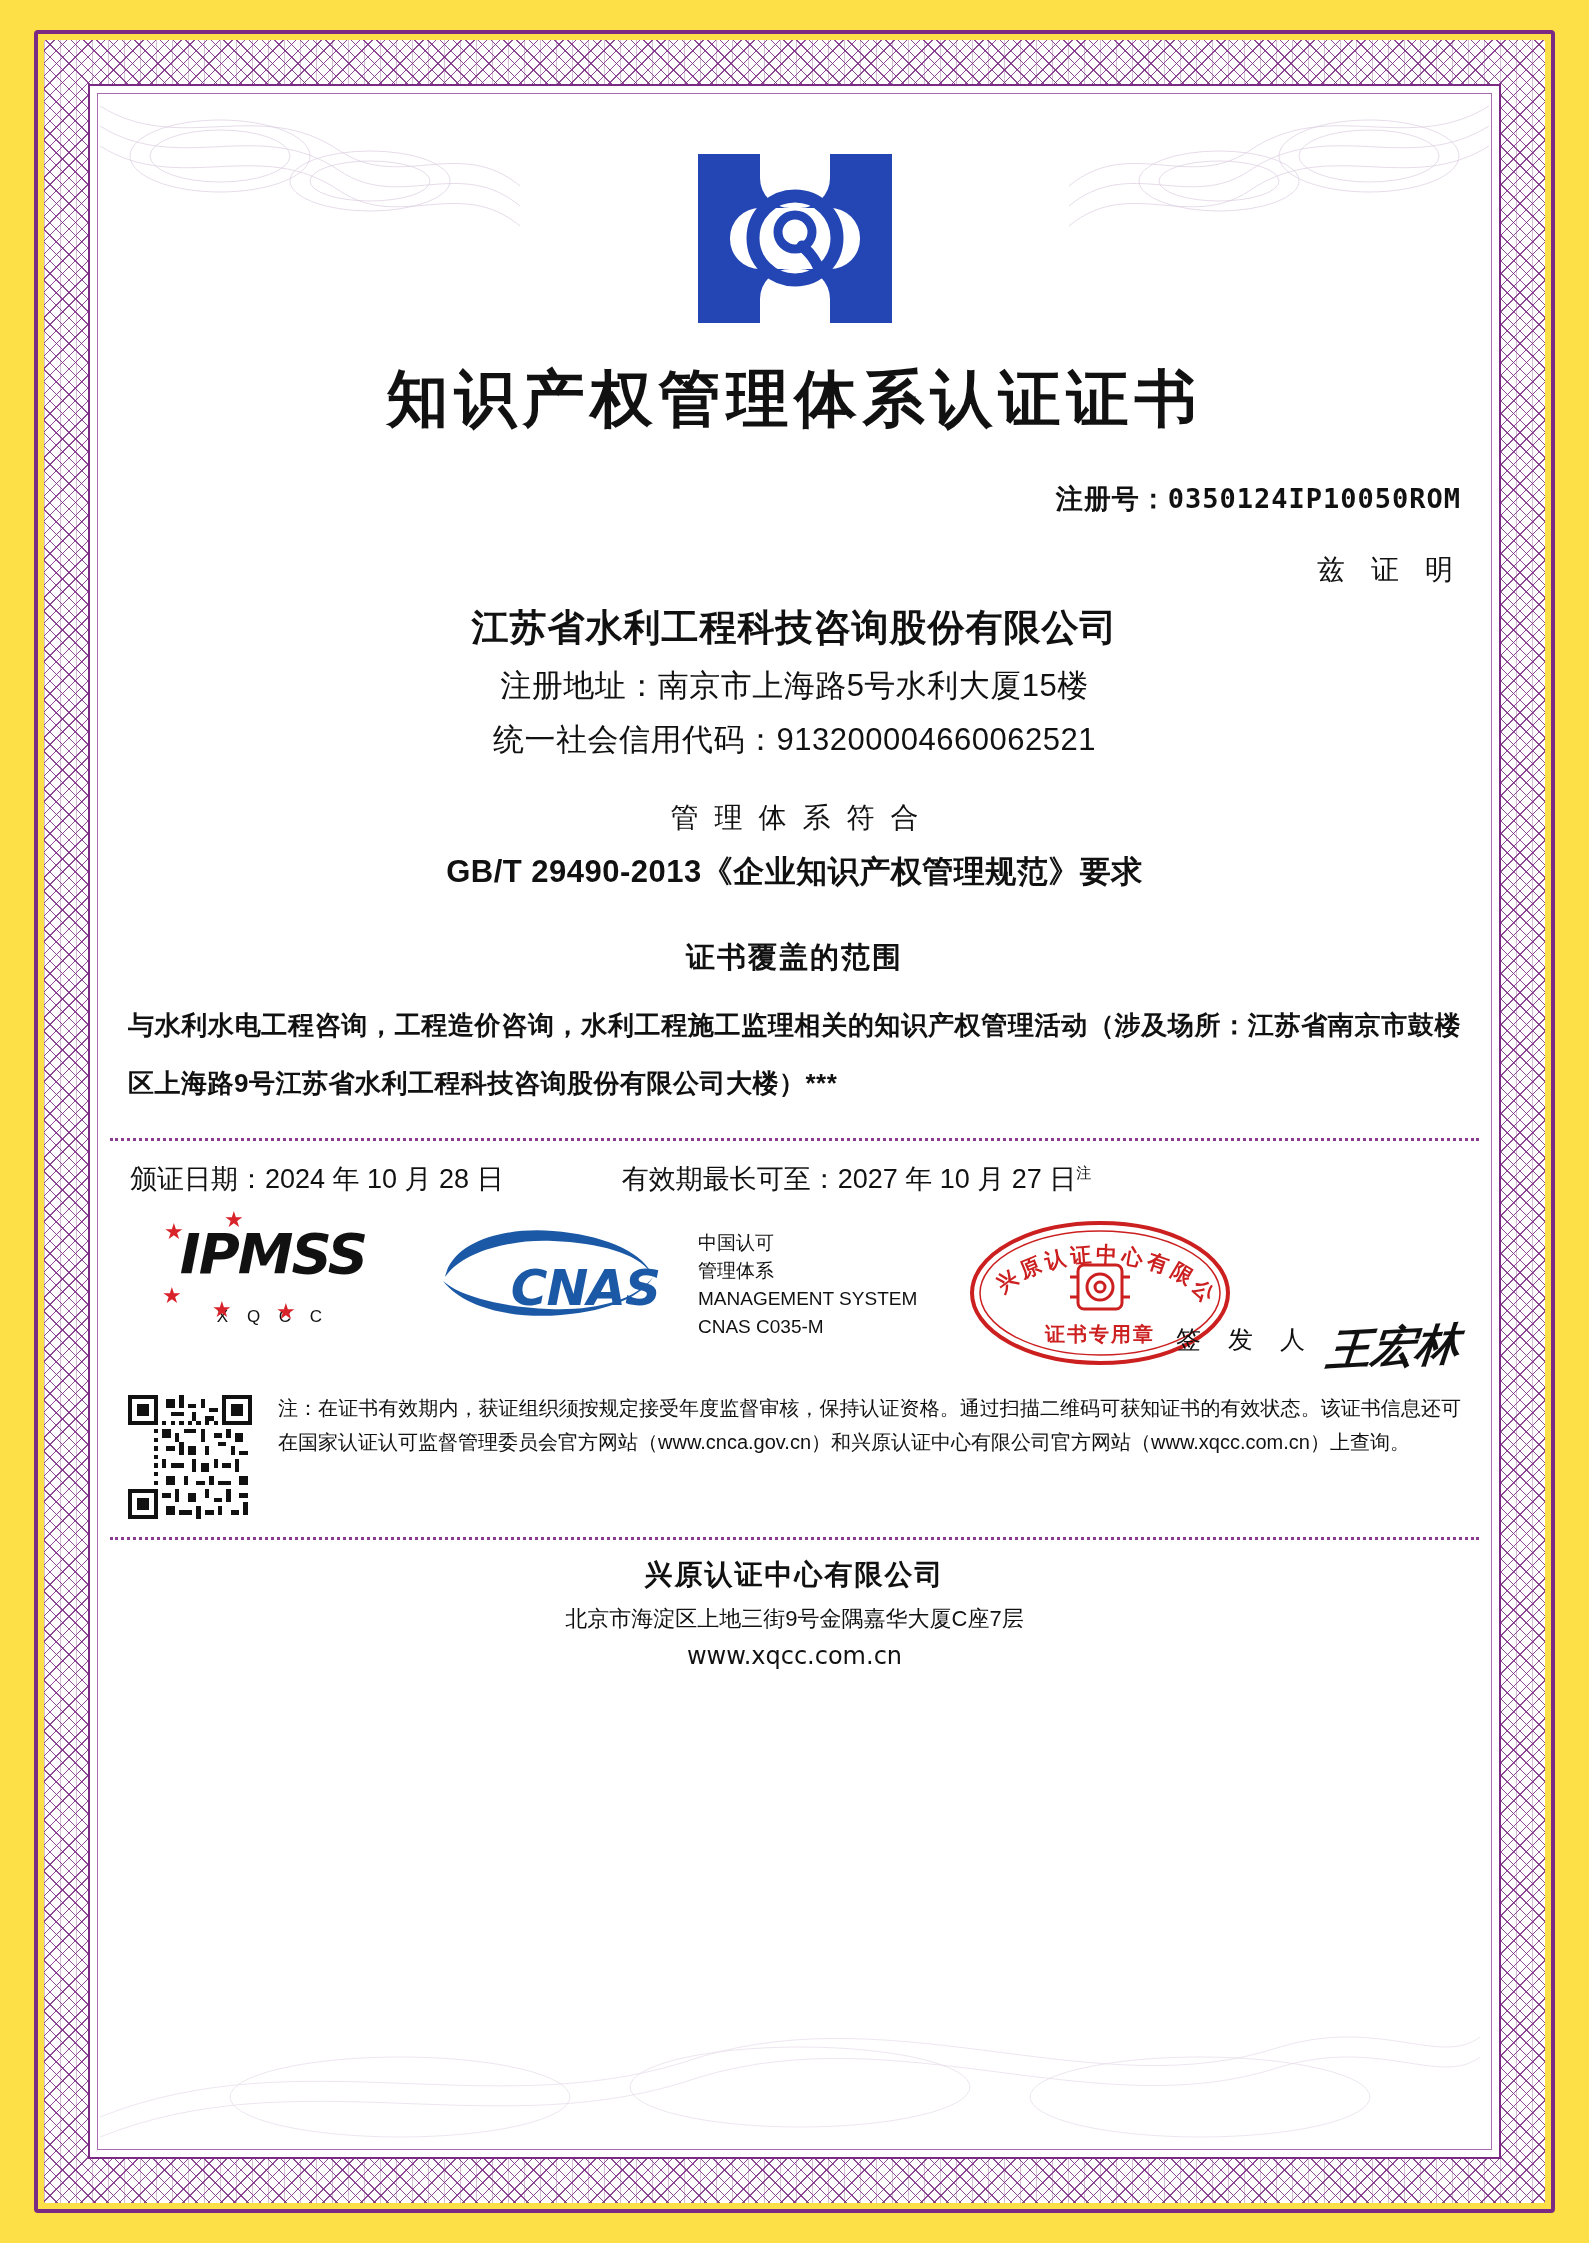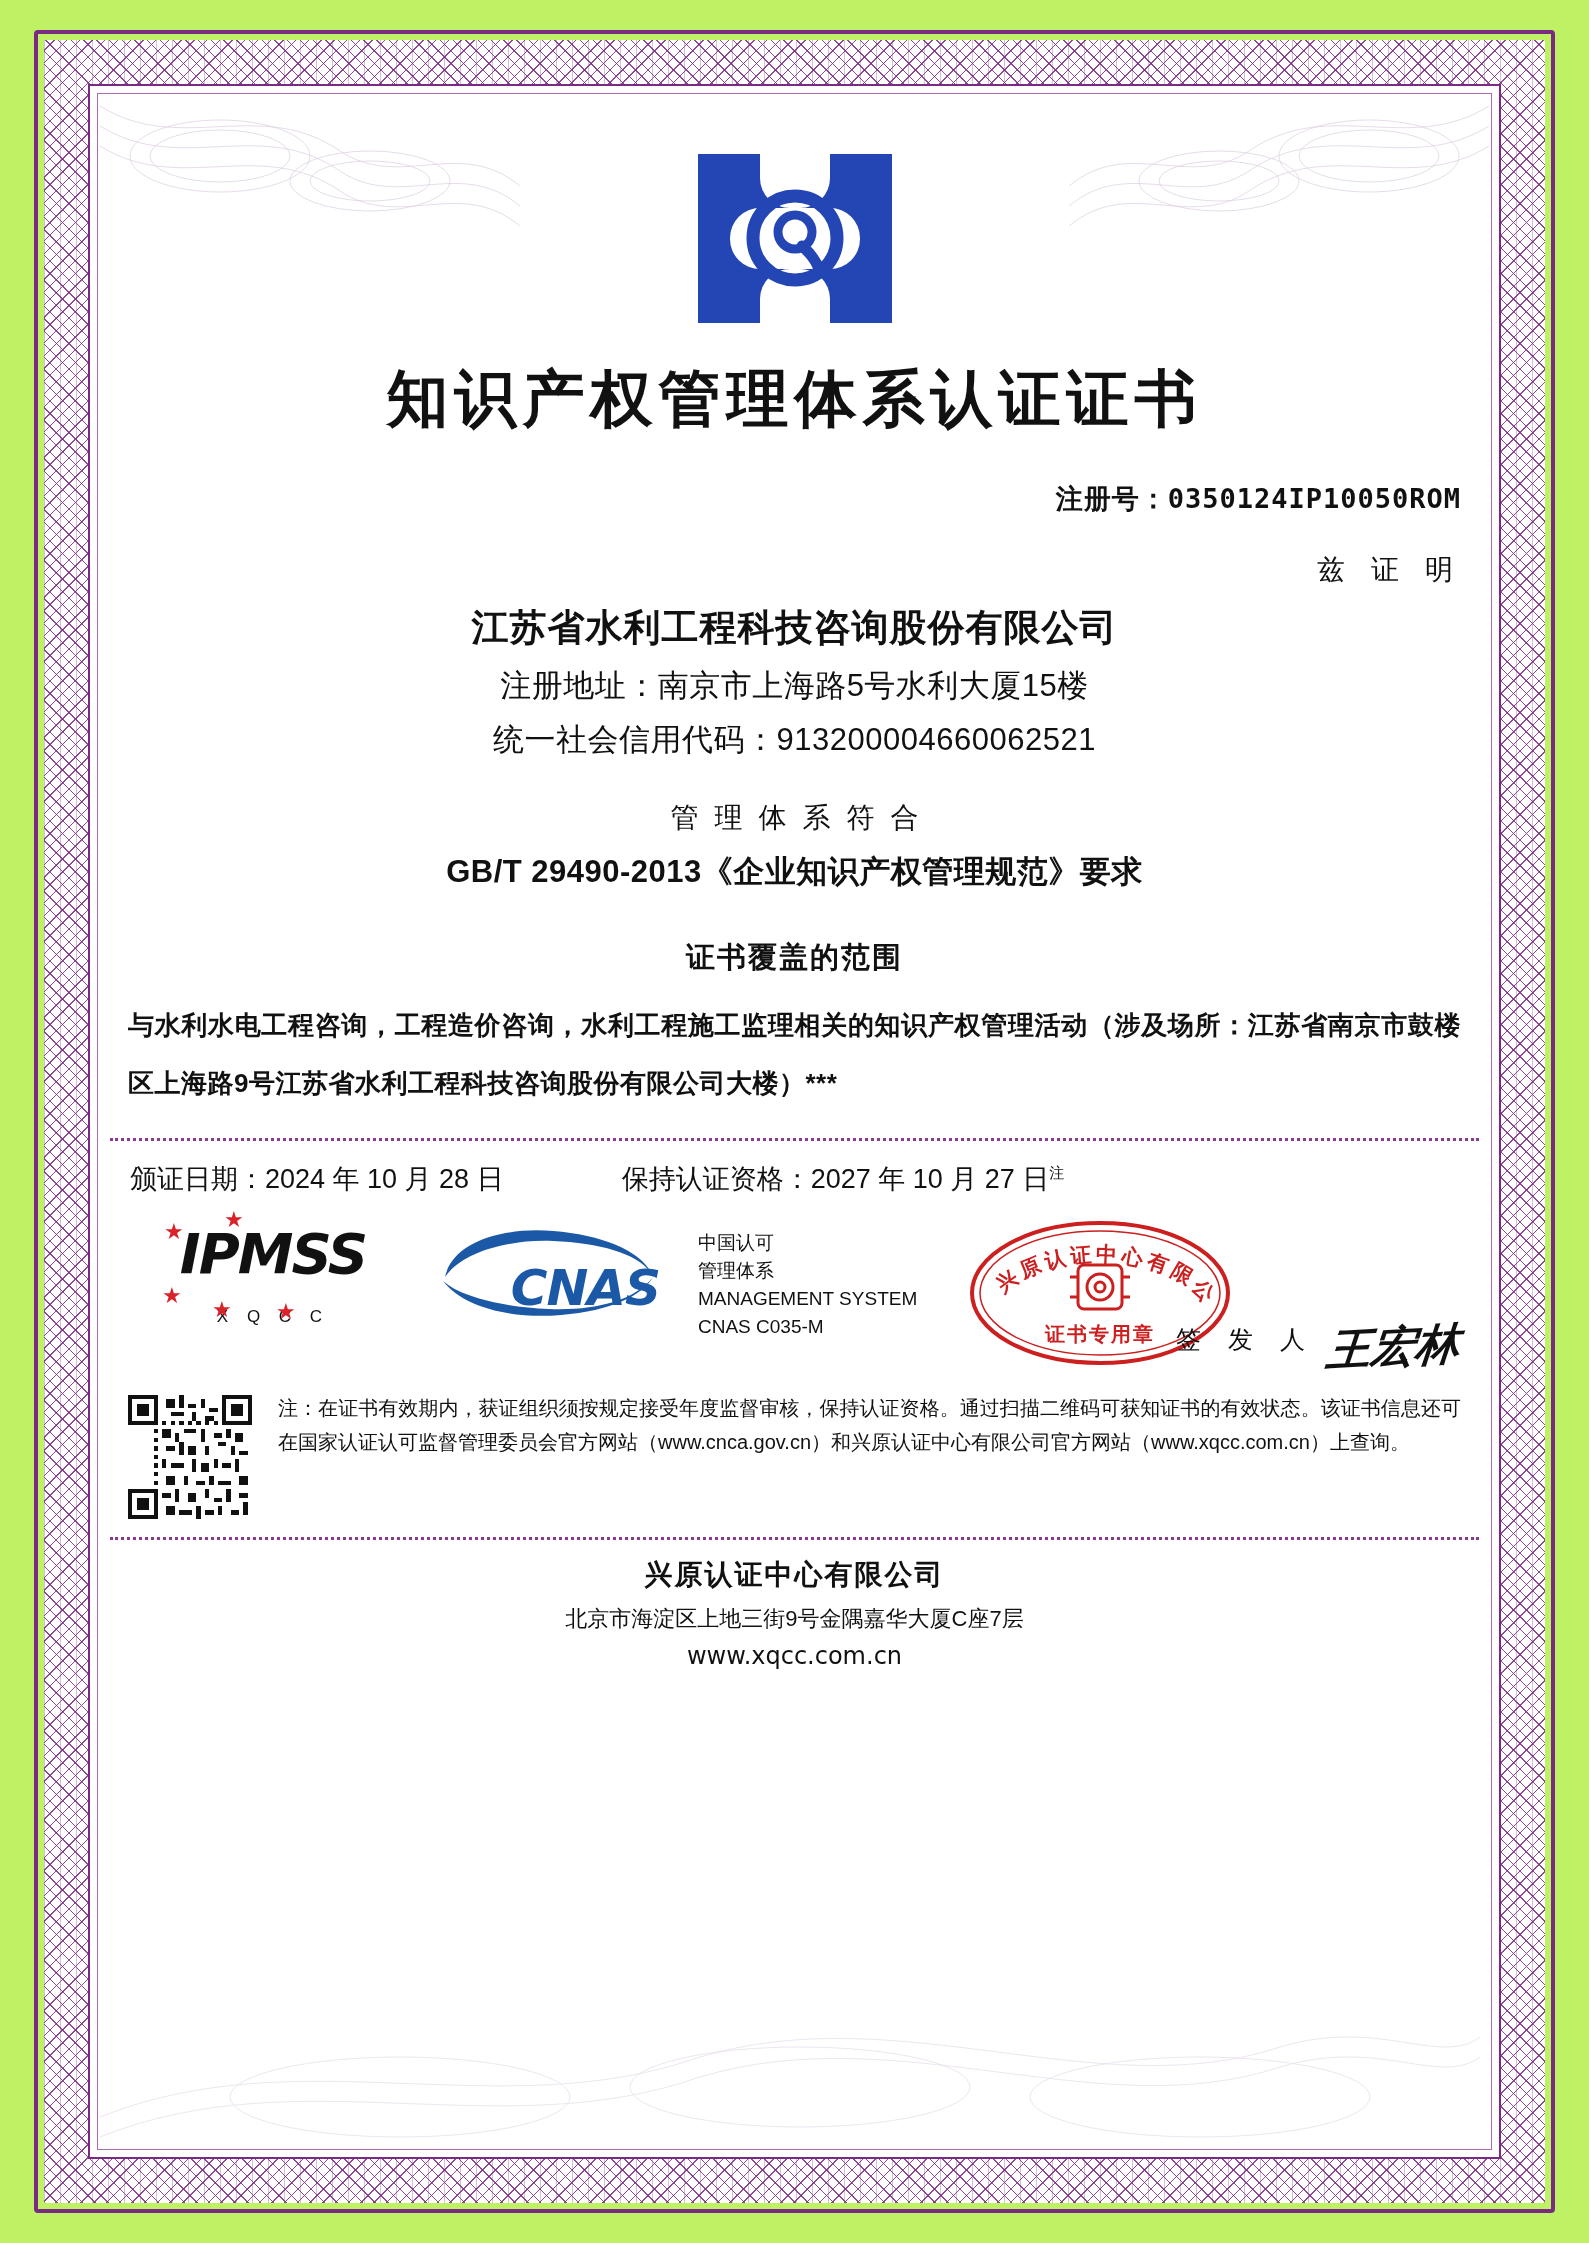--- a/index.html
+++ b/index.html
@@ -14,21 +14,21 @@
     color: #1a1a1a;
     overflow: hidden;
   }
 
   
   .certificate {
     position: relative;
     width: 1589px;
     height: 2243px;
     box-sizing: border-box;
-    background: #bef264;
+    background: #fde047;
   }
 
   .border-outer {
     position: absolute;
     left: 34px;
     top: 30px;
     right: 34px;
     bottom: 30px;
     border: 4px solid #7a2a82;
     border-radius: 4px;
@@ -434,21 +434,21 @@
     <div class="scope-label">证书覆盖的范围</div>
     <div class="scope-body">与水利水电工程咨询，工程造价咨询，水利工程施工监理相关的知识产权管理活动（涉及场所：江苏省南京市鼓楼区上海路9号江苏省水利工程科技咨询股份有限公司大楼）***</div>
 
     <div class="divider"></div>
 
     <div class="dates-row">
       <div class="issue">
         <span>颁证日期：</span><span>2024 年 10 月 28 日</span>
       </div>
       <div class="valid">
-        <span>保持认证资格：</span><span>2027 年 10 月 27 日</span><span class="sup">注</span>
+        <span>有效期最长可至：</span><span>2027 年 10 月 27 日</span><span class="sup">注</span>
       </div>
     </div>
 
     <div class="marks-row">
 
       <div class="ipmss">
         <span class="star" style="left:6px; top:-2px;">★</span>
         <span class="star" style="left:66px; top:-14px;">★</span>
         <span class="star" style="left:4px; top:62px;">★</span>
         <span class="star" style="left:54px; top:76px;">★</span>

